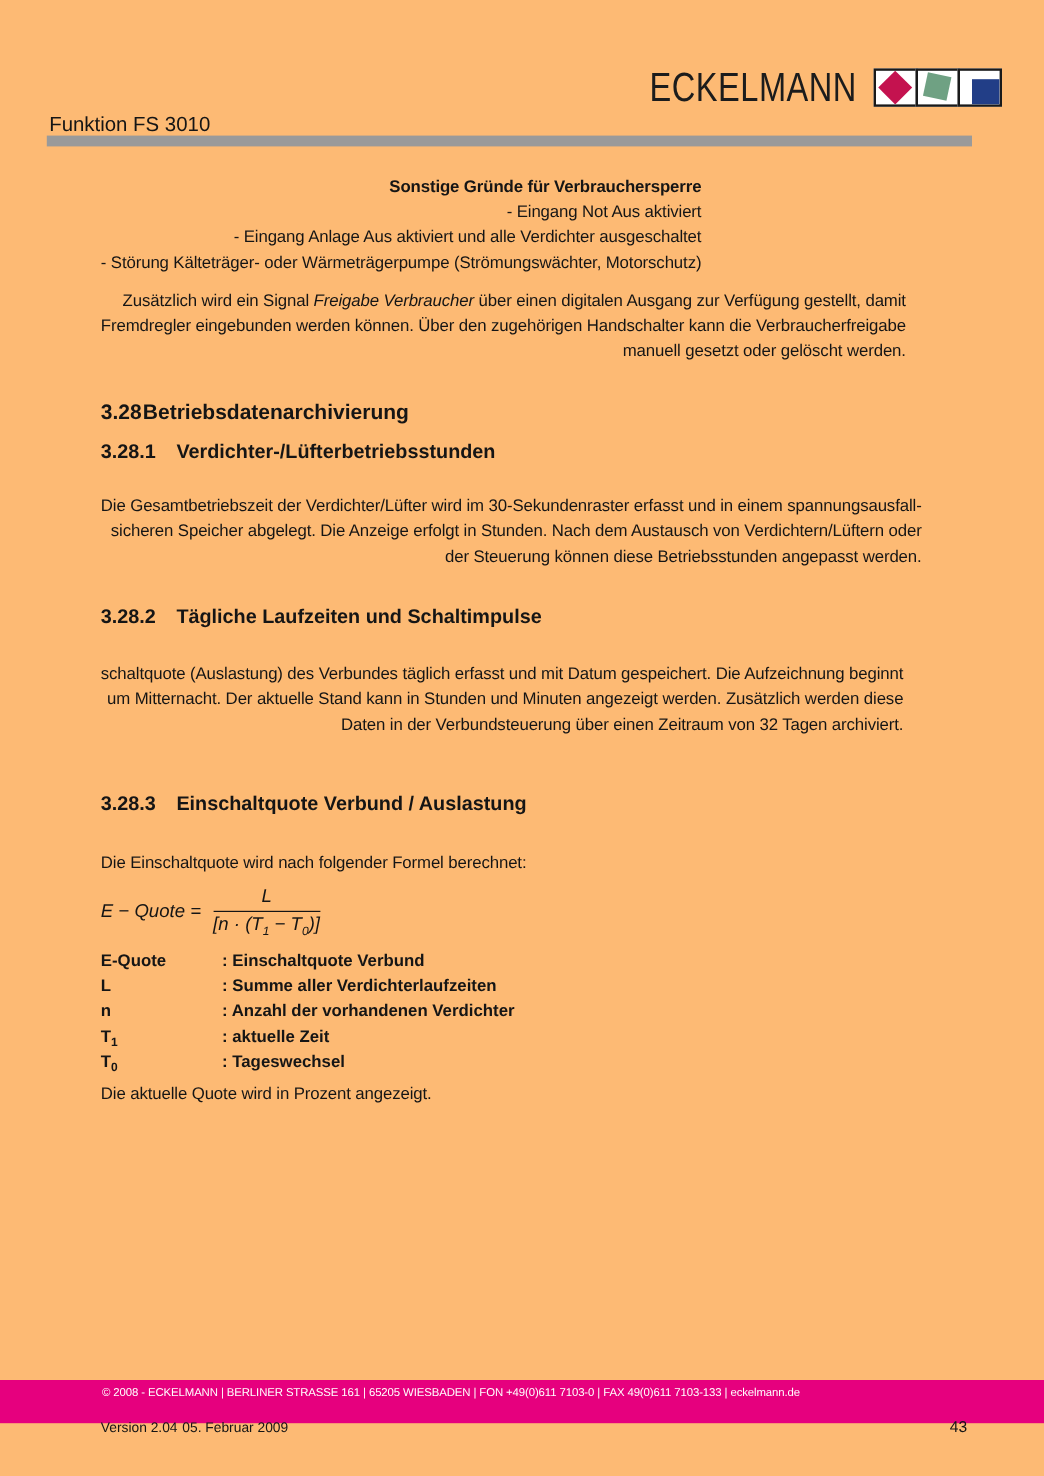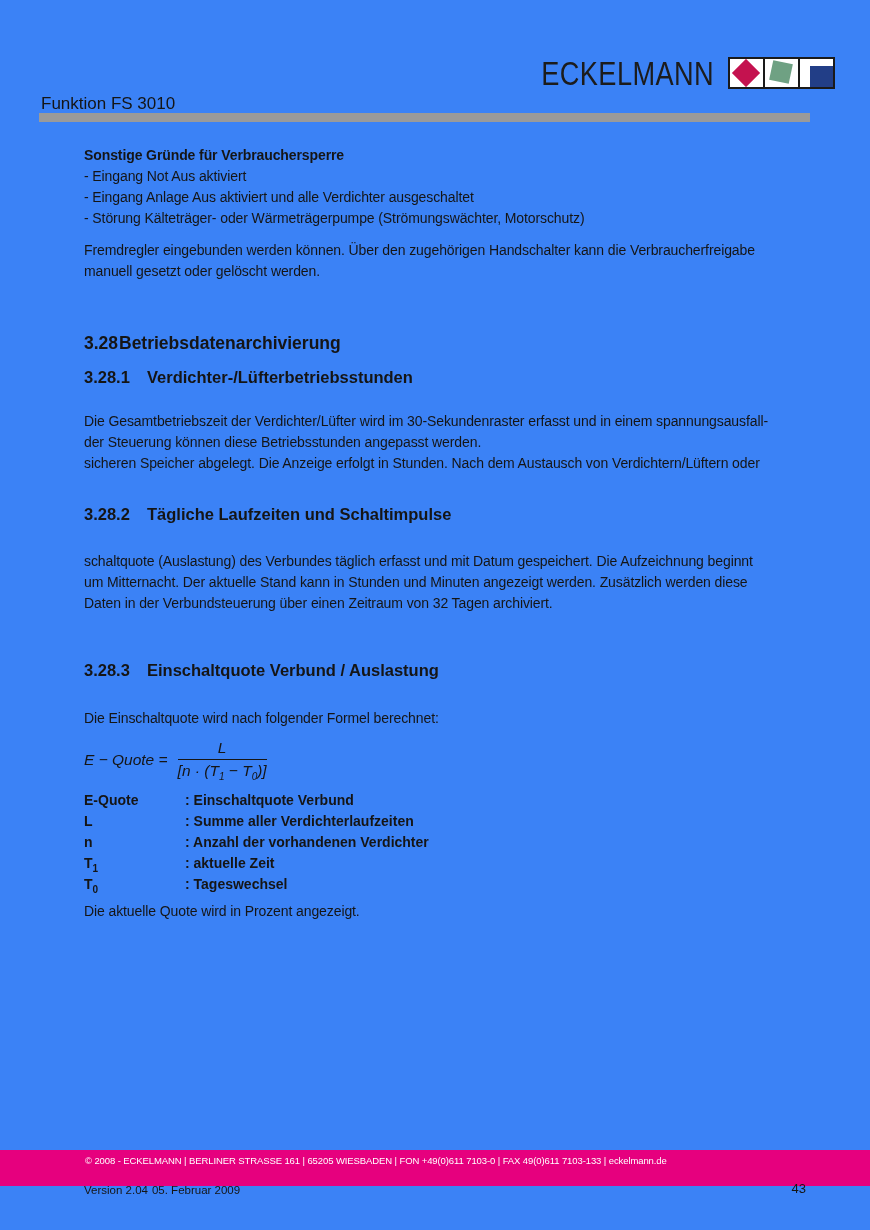--- a/index.html
+++ b/index.html
@@ -1,20 +1,20 @@
 <!DOCTYPE html>
 <html><head>
 <meta charset="utf-8">
 <style>
   html, body { margin: 0; padding: 0; background: #ffffff; }
   .page {
     position: relative;
     width: 870px;
     height: 1230px;
-    background: #3b82f6;
+    background: #fdba74;
     font-family: "Liberation Sans", sans-serif;
     color: #151515;
     overflow: hidden;
   }
   .abs { position: absolute; left: 84px; }
 
   
   .doc-title { position: absolute; left: 41px; top: 94px; font-size: 17px; }
   .header-rule { position: absolute; left: 39px; top: 113px; width: 771px; height: 9px; background: #9a9a9a; }
 
@@ -31,21 +31,21 @@
     position: relative; overflow: hidden; background: #fff;
   }
   .logo-box + .logo-box { margin-left: -2px; }
   .logo-shape { position: absolute; }
   .shape-magenta { width: 20px; height: 20px; left: 6px; top: 4px; background: #c4124f; transform: rotate(45deg); }
   .shape-green { width: 20px; height: 20px; left: 6px; top: 3px; background: #6fa183; transform: rotate(12deg); }
   .shape-blue { width: 23px; height: 21px; right: 0; bottom: 0; background: #223e87; }
 
   
   .tline { white-space: nowrap; }
-  .body-block { font-size: 14px; line-height: 21px; letter-spacing: -0.1px; }
+  .body-block { font-size: 14px; line-height: 21px; letter-spacing: -0.1px; text-align: right; }
   .bold { font-weight: 700; }
   .it { font-style: italic; }
 
   .h2 { font-size: 17.5px; font-weight: 700; white-space: nowrap; }
   .h3 { font-size: 16.5px; font-weight: 700; white-space: nowrap; }
   .hnum2 { display: inline-block; min-width: 35px; }
   .hnum3 { display: inline-block; min-width: 63px; }
 
   
   .formula { display: flex; align-items: center; font-style: italic; font-size: 15.5px; }
@@ -93,35 +93,36 @@
   <div class="header-rule"></div>
 
   <div class="abs body-block" style="top:145px">
     <div class="tline bold">Sonstige Gründe für Verbrauchersperre</div>
     <div class="tline">- Eingang Not Aus aktiviert</div>
     <div class="tline">- Eingang Anlage Aus aktiviert und alle Verdichter ausgeschaltet</div>
     <div class="tline">- Störung Kälteträger- oder Wärmeträgerpumpe (Strömungswächter, Motorschutz)</div>
   </div>
 
   <div class="abs body-block" style="top:240px">
+    <div class="tline"><span>Zusätzlich wird ein Signal </span><span class="it">Freigabe Verbraucher</span><span> über einen digitalen Ausgang zur Verfügung gestellt, damit</span></div>
     <div class="tline">Fremdregler eingebunden werden können. Über den zugehörigen Handschalter kann die Verbraucherfreigabe</div>
     <div class="tline">manuell gesetzt oder gelöscht werden.</div>
   </div>
 
   <div class="abs h2" style="top:333px">
     <span class="hnum2">3.28</span><span>Betriebsdatenarchivierung</span>
   </div>
 
   <div class="abs h3" style="top:368px">
     <span class="hnum3">3.28.1</span><span>Verdichter-/Lüfterbetriebsstunden</span>
   </div>
   <div class="abs body-block" style="top:411px">
     <div class="tline">Die Gesamtbetriebszeit der Verdichter/Lüfter wird im 30-Sekundenraster erfasst und in einem spannungsausfall-</div>
+    <div class="tline">sicheren Speicher abgelegt. Die Anzeige erfolgt in Stunden. Nach dem Austausch von Verdichtern/Lüftern oder</div>
     <div class="tline">der Steuerung können diese Betriebsstunden angepasst werden.</div>
-    <div class="tline">sicheren Speicher abgelegt. Die Anzeige erfolgt in Stunden. Nach dem Austausch von Verdichtern/Lüftern oder</div>
   </div>
 
   <div class="abs h3" style="top:505px">
     <span class="hnum3">3.28.2</span><span>Tägliche Laufzeiten und Schaltimpulse</span>
   </div>
   <div class="abs body-block" style="top:551px">
     <div class="tline">schaltquote (Auslastung) des Verbundes täglich erfasst und mit Datum gespeichert. Die Aufzeichnung beginnt</div>
     <div class="tline">um Mitternacht. Der aktuelle Stand kann in Stunden und Minuten angezeigt werden. Zusätzlich werden diese</div>
     <div class="tline">Daten in der Verbundsteuerung über einen Zeitraum von 32 Tagen archiviert.</div>
   </div>

